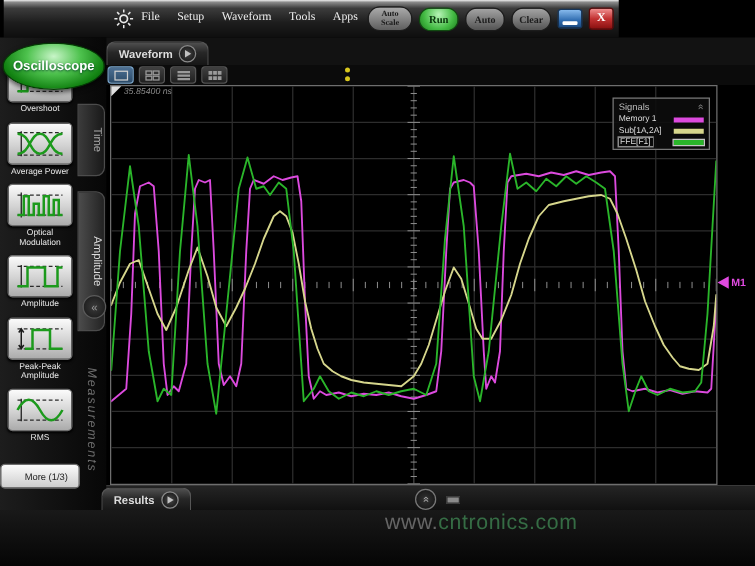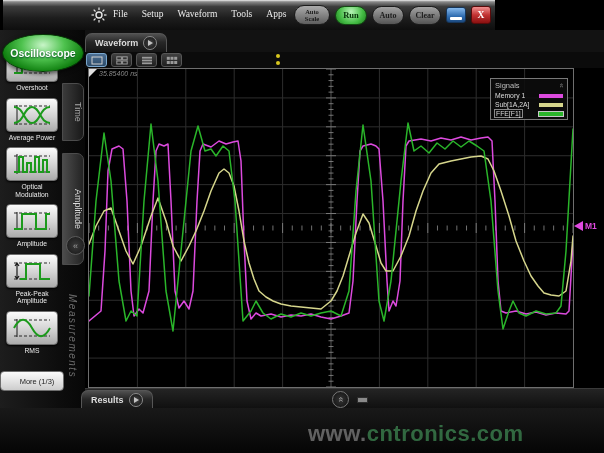--- a/index.html
+++ b/index.html
@@ -88,21 +88,21 @@
   
   .resultsbar{position:absolute;left:85px;top:388px;width:519px;height:20px;
     background:linear-gradient(#242424,#0f0f0f);border-top:1px solid #3a3a3a;}
   .upcirc{position:absolute;left:247px;top:2px;width:15px;height:15px;border-radius:50%;border:1px solid #787878;
     background:radial-gradient(#333,#111);color:#ababab;display:flex;align-items:center;justify-content:center;}
   .upcirc span{transform:rotate(90deg);font-size:9px;line-height:9px;}
   .dashicon{position:absolute;left:272px;top:8px;width:9px;height:4px;background:#8a8a8a;border:1px solid #2c2c2c;}
   
   .bottombar{position:absolute;left:0;top:408px;width:604px;height:45px;
     background:linear-gradient(#191919,#050505);}
-  .watermark{position:absolute;left:308px;top:421px;font-size:22px;font-weight:bold;letter-spacing:.5px;
+  .watermark{position:absolute;left:308px;top:408px;font-size:17px;font-weight:normal;letter-spacing:.5px;
     z-index:20;pointer-events:none;white-space:nowrap;}
   .watermark .w1{color:rgba(215,215,215,.42);}
   .watermark .w2{color:rgba(85,195,115,.5);}
 </style>
 </head>
 <body>
 
 <div id="app">
 
   <div class="topbar">

